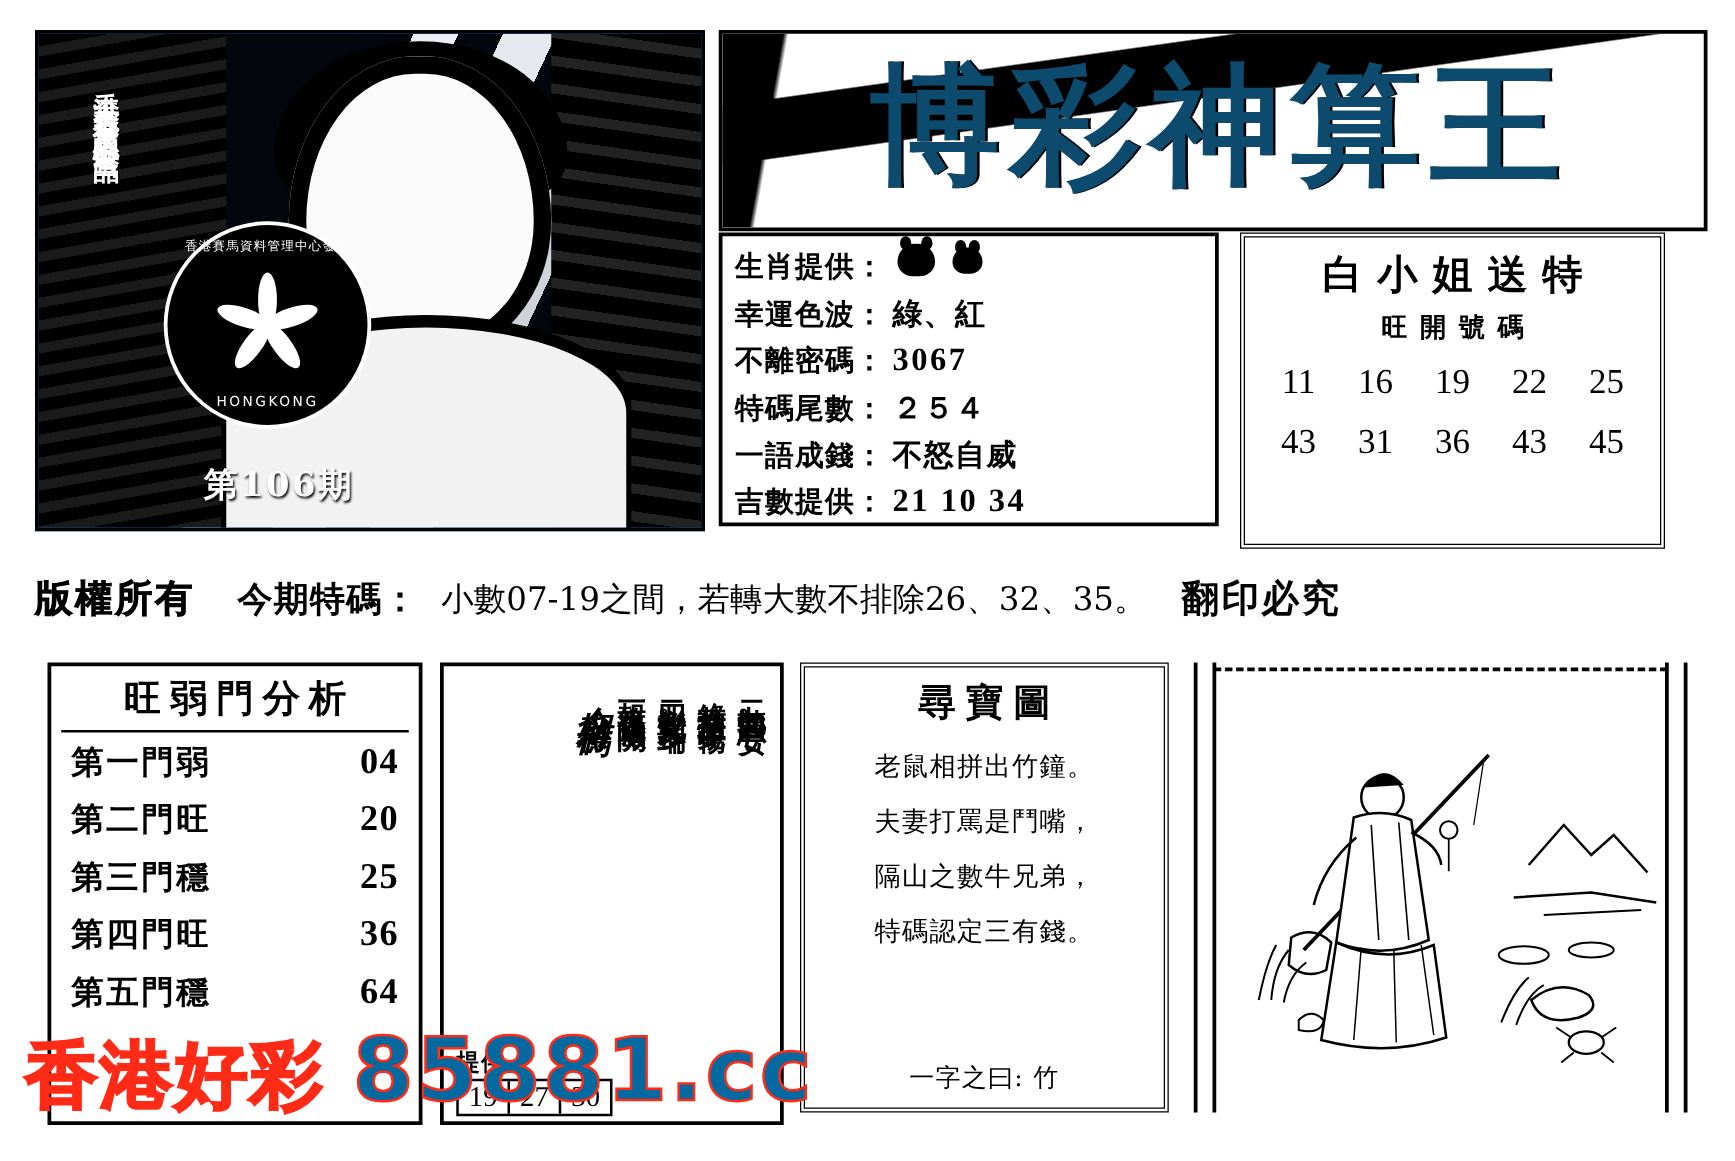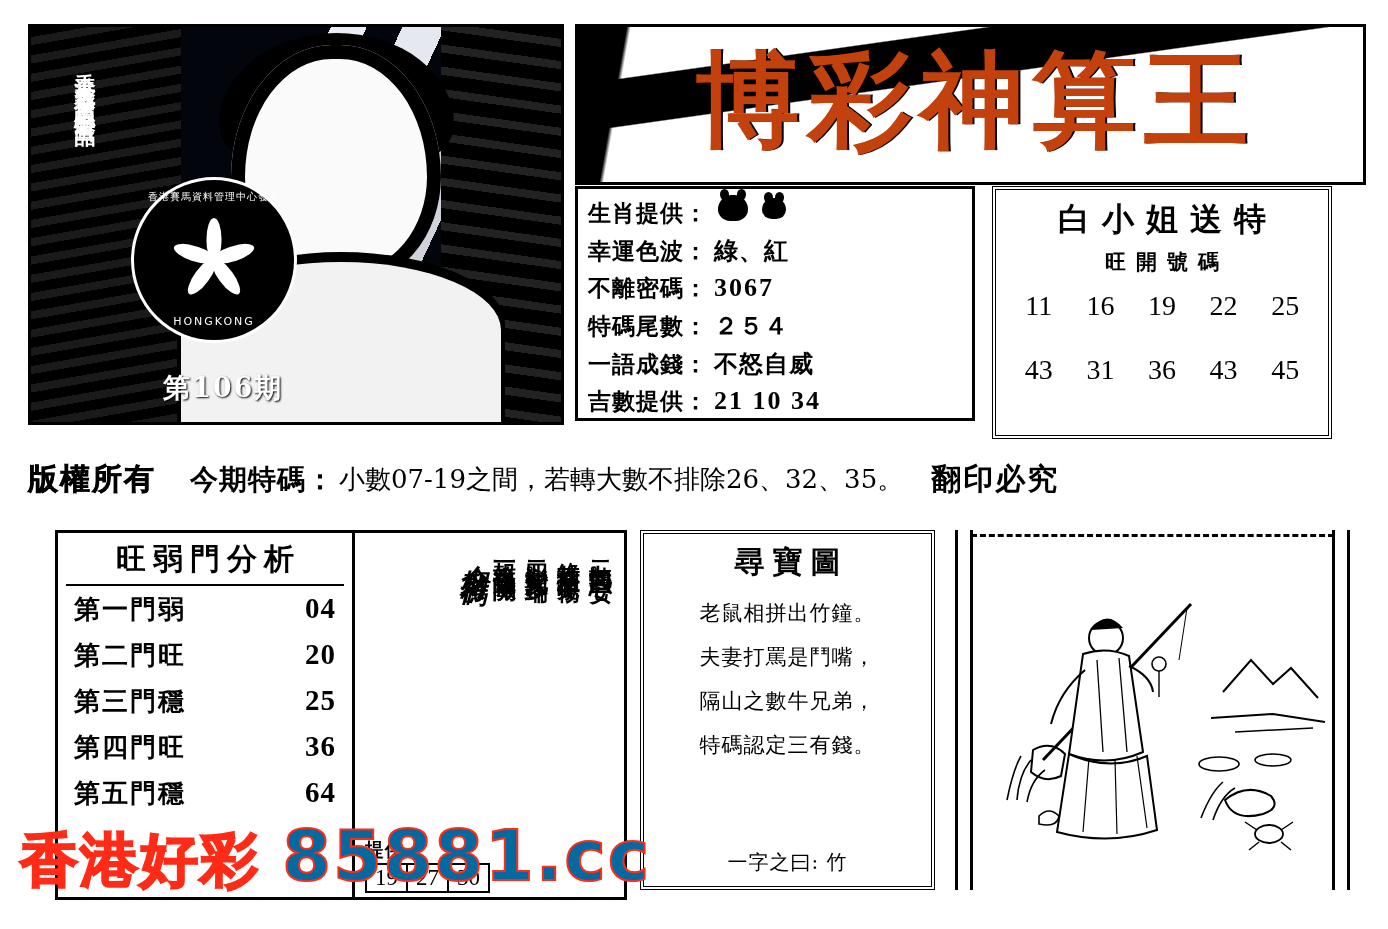--- a/index.html
+++ b/index.html
@@ -156,21 +156,21 @@
     color: #000;
     height: 108px;
   }
   .mast-big {
     position: absolute;
     left: 118px; top: 8px;
     font-family: "DejaVu Serif", serif;
     font-weight: bold;
     font-size: 104px;
     letter-spacing: 8px;
-    color: #c2410c;
+    color: #0c4a6e;
     line-height: 130px;
     white-space: nowrap;
     text-shadow: 2px 0 0 #000;
   }
 
   
   .info-box {
     position: absolute;
     left: 575px; top: 186px;
     width: 400px; height: 235px;
@@ -240,21 +240,21 @@
     font-weight: bold;
     font-size: 21px;
     letter-spacing: 10px;
     padding-left: 10px;
     margin-top: 6px;
   }
   .lady-nums {
     margin-top: 14px;
     display: grid;
     grid-template-columns: repeat(5, 1fr);
-    row-gap: 32px;
+    row-gap: 16px;
     text-align: center;
     font-family: "Liberation Serif", serif;
     font-size: 28px;
   }
 
   
   .banner {
     position: absolute;
     left: 28px; top: 452px;
     width: 1332px; height: 55px;
@@ -264,36 +264,35 @@
     white-space: nowrap;
   }
   .banner .b1 {
     font-size: 30px; font-weight: bold; letter-spacing: 2px;
     -webkit-text-stroke: 0.6px #000;
   }
   .banner .b2 {
     font-size: 28px; font-weight: bold; margin-left: 34px; letter-spacing: 1px;
   }
   .banner .b3 {
-    font-size: 26px; margin-left: 4px; letter-spacing: 0px;
+    font-size: 26px; margin-left: 18px; letter-spacing: 0px;
   }
   .banner .b4 {
     font-size: 30px; font-weight: bold; margin-left: 28px; letter-spacing: 2px;
   }
 
   
   .analysis {
     position: absolute;
     left: 38px; top: 530px;
     width: 300px; height: 370px;
     border: 3px solid #000;
     background: #fff;
     box-sizing: border-box;
     padding: 6px 0 0 0;
-    margin-left: 17px;
   }
   .analysis-title {
     text-align: center;
     font-family: "DejaVu Serif", serif;
     font-weight: bold;
     font-size: 30px;
     letter-spacing: 7px;
     padding-left: 7px;
     border-bottom: 2px solid #000;
     padding-bottom: 4px;

